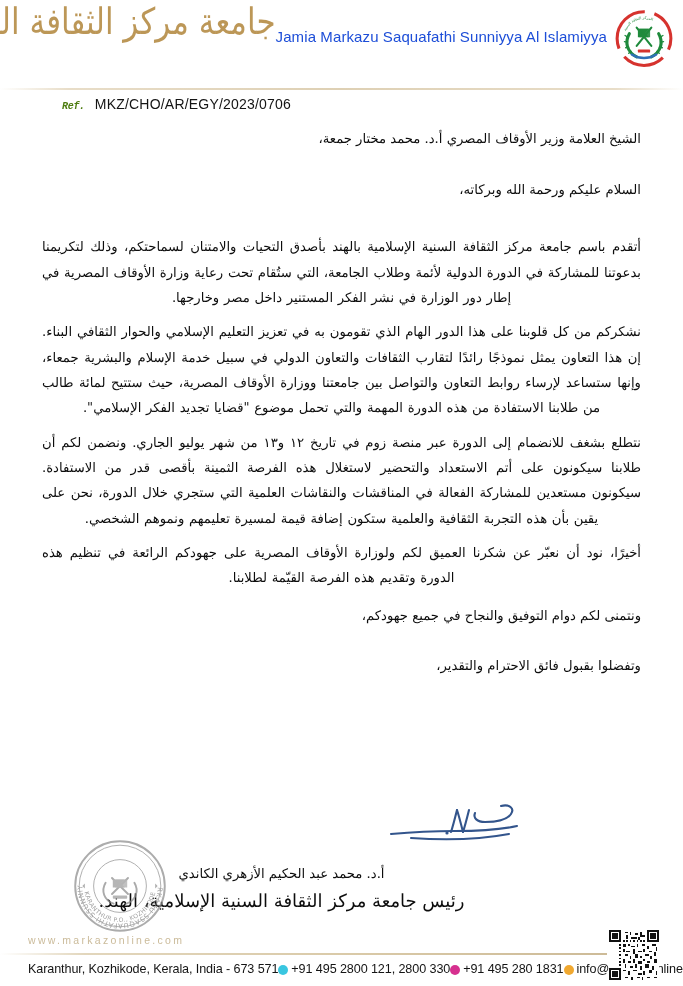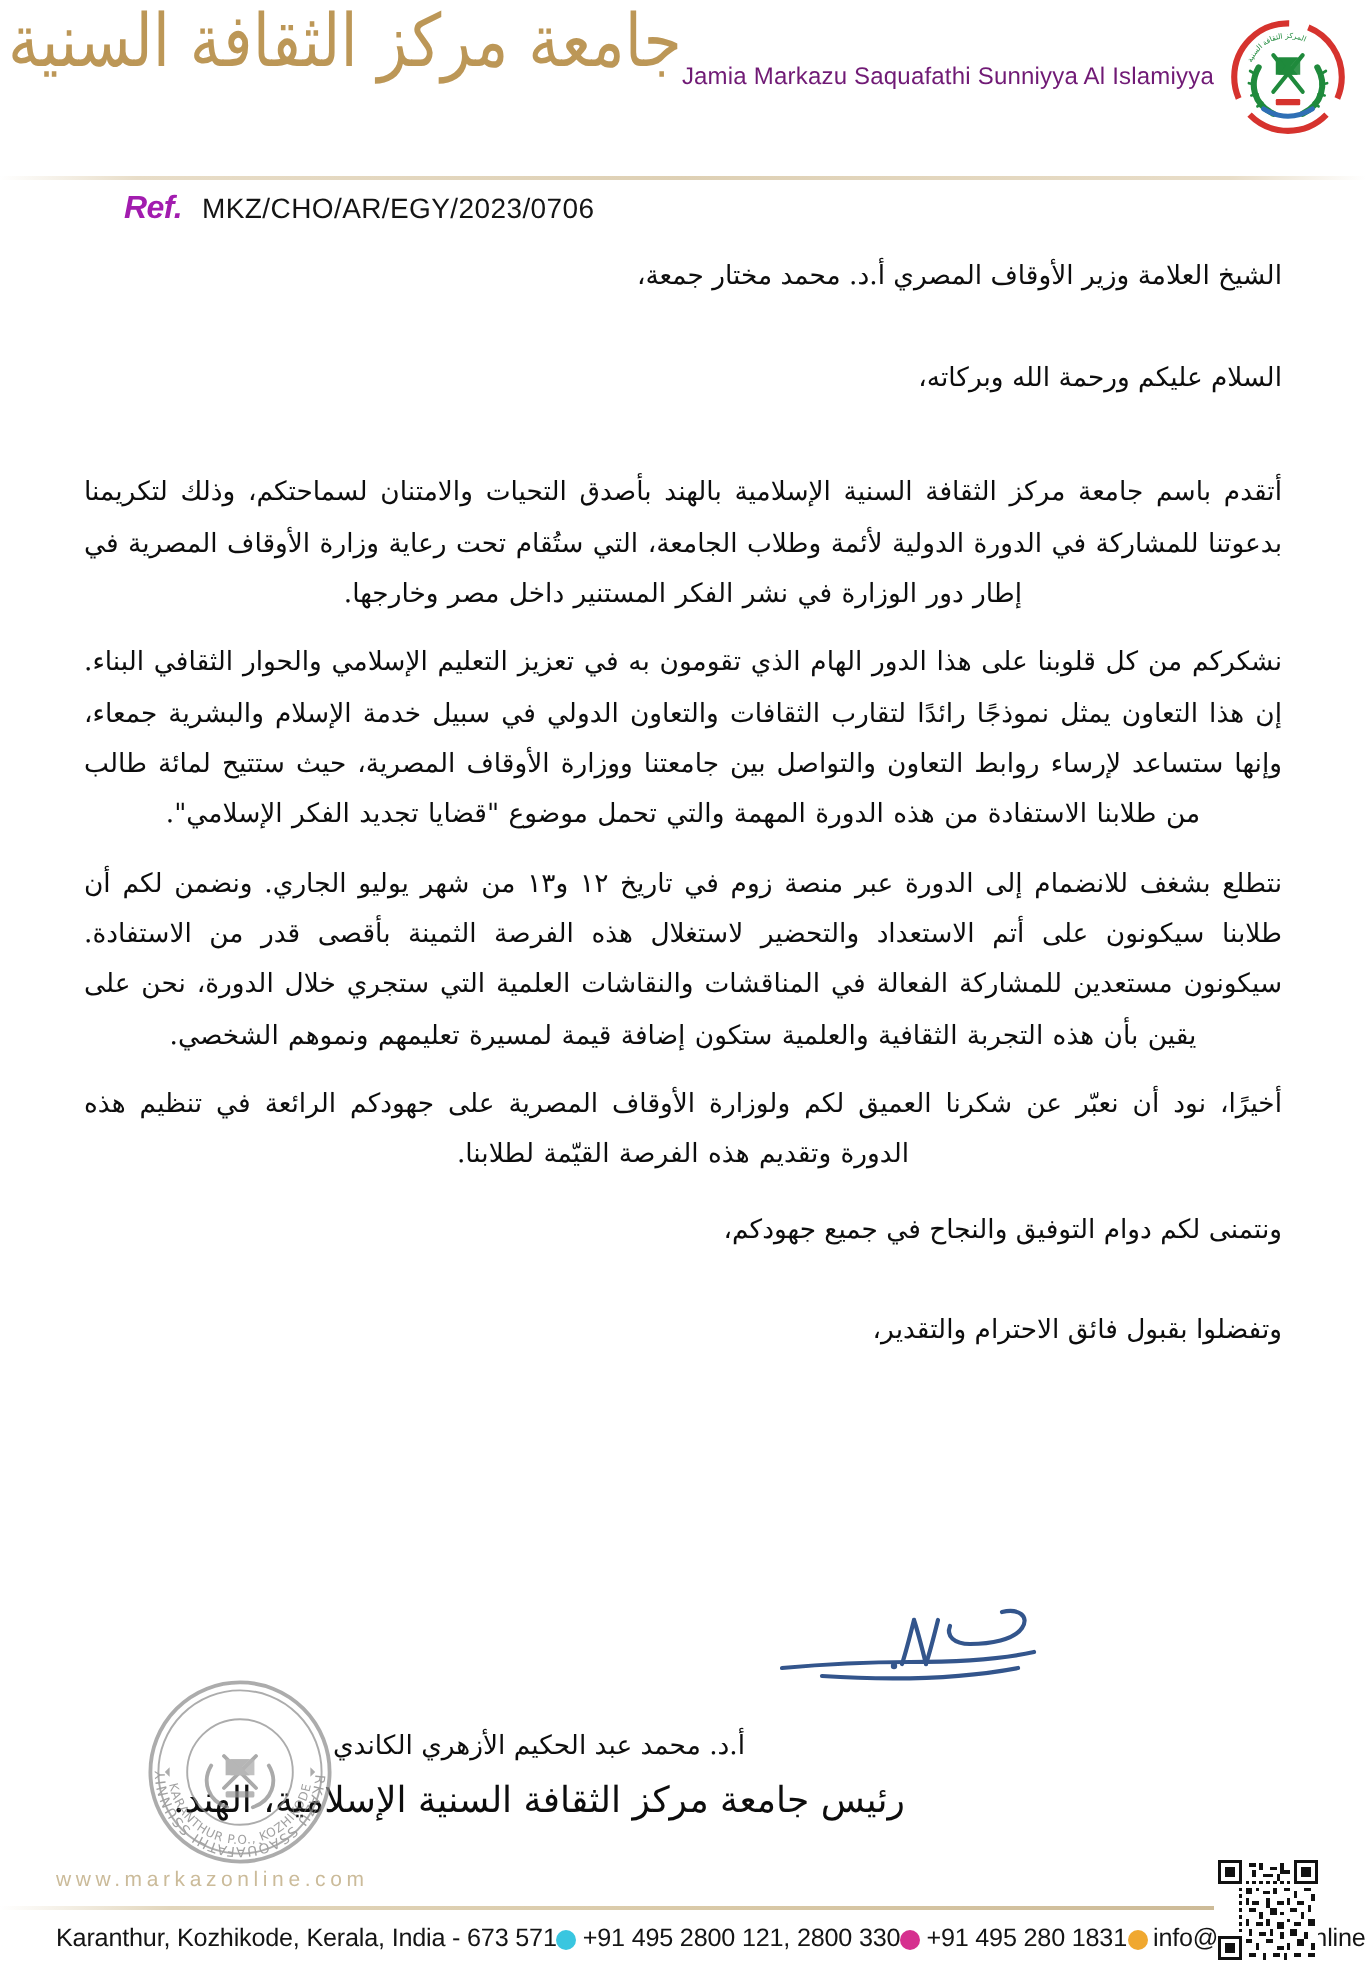--- a/index.html
+++ b/index.html
@@ -44,22 +44,22 @@
     direction: rtl;
     white-space: nowrap;
     letter-spacing: -0.5px;
     font-weight: 400;
     transform: scaleY(1.18);
     transform-origin: bottom right;
     opacity: 0.95;
   }
   .brand-latin {
     font-family: "Liberation Sans", "DejaVu Sans", sans-serif;
-    font-size: 12px;
-    color: #701a75;
+    font-size: 15px;
+    color: #1d4ed8;
     white-space: nowrap;
     margin-top: 22px;
     letter-spacing: 0.1px;
   }
 
   
   .emblem {
     width: 62px;
     height: 66px;
     position: relative;
@@ -79,25 +79,25 @@
   
   .ref-row {
     position: absolute;
     top: 96px;
     left: 62px;
     display: flex;
     align-items: baseline;
     gap: 10px;
   }
   .ref-label {
-    font-family: Liberation Sans, sans-serif;
+    font-family: Liberation Mono, monospace;
     font-style: italic;
     font-weight: 700;
-    font-size: 16px;
-    color: #a21caf;
+    font-size: 10px;
+    color: #4d7c0f;
     letter-spacing: -0.3px;
   }
   .ref-value {
     font-family: "Liberation Sans", "DejaVu Sans", sans-serif;
     font-size: 14px;
     color: #141414;
     letter-spacing: 0.2px;
   }
 
   
@@ -155,21 +155,21 @@
     right: 42px;
     height: 130px;
   }
   .signature-img {
     position: absolute;
     right: 110px;
     top: 0;
   }
   .sig-name-block {
     position: absolute;
-    right: 12px;
+    right: 0;
     top: 62px;
     direction: rtl;
     text-align: center;
     width: 100%;
   }
   .sig-name {
     font-family: "DejaVu Serif", "Liberation Serif", serif;
     font-size: 13.2px;
     color: #0d0d0d;
     line-height: 1.75;

